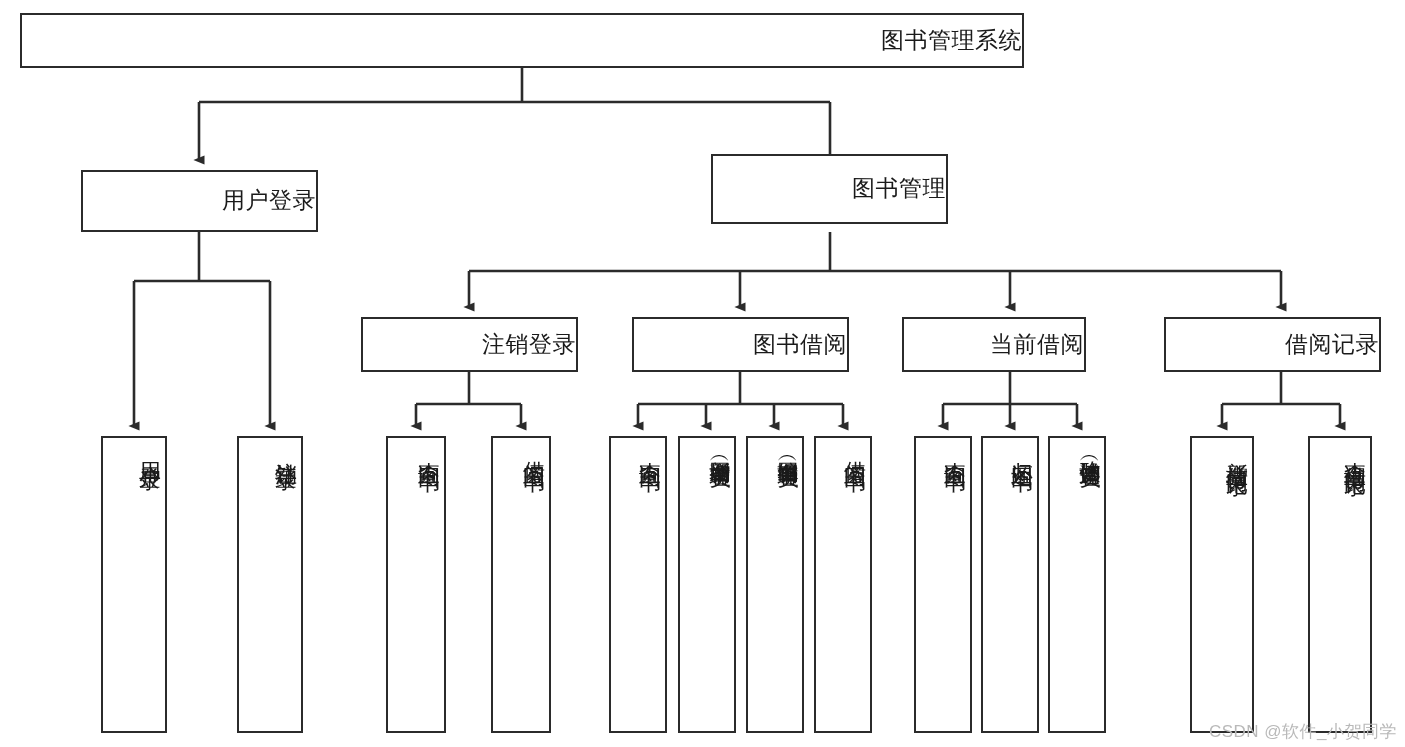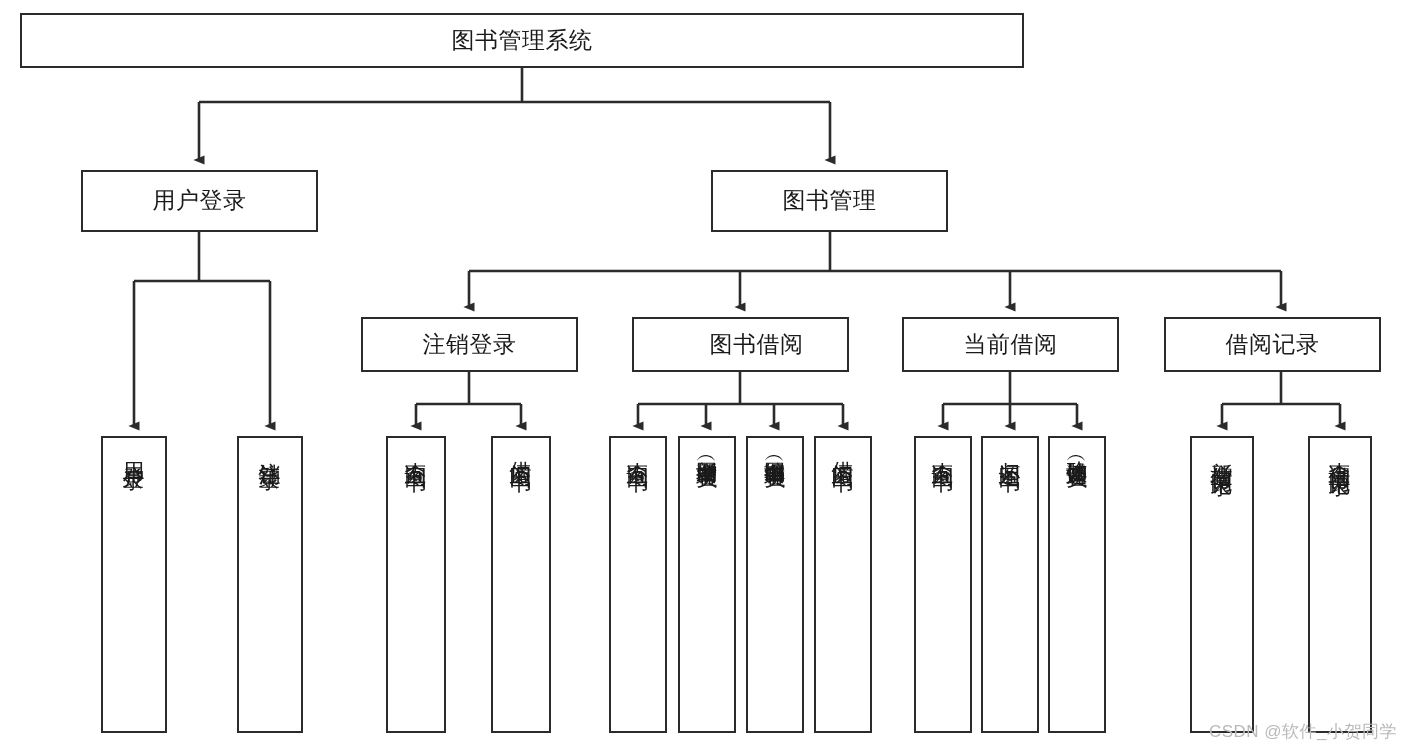--- a/index.html
+++ b/index.html
@@ -26,21 +26,21 @@
     height: 747px;
     pointer-events: none;
   }
   .node {
     position: absolute;
     box-sizing: border-box;
     background: #ffffff;
     border: 2.5px solid #2b2b2b;
     display: flex;
     align-items: center;
-    justify-content: center;
+    justify-content: flex-end;
     color: #1a1a1a;
     z-index: 3;
   }
   .node .lbl {
     display: block;
     text-align: center;
     letter-spacing: 0.5px;
     color: #1a1a1a;
   }
   
@@ -137,31 +137,31 @@
     </g>
   </svg>
 
   <div class="node h root" style="left:20px; top:13px; width:1004px; height:55px;">
     <span class="lbl">图书管理系统</span>
   </div>
 
   <div class="node h" style="left:81px; top:170px; width:237px; height:62px;">
     <span class="lbl">用户登录</span>
   </div>
-  <div class="node h" style="left:711px; top:170px; width:237px; height:62px;">
+  <div class="node h" style="left:711px; top:154px; width:237px; height:70px;">
     <span class="lbl">图书管理</span>
   </div>
 
   <div class="node h" style="left:361px; top:317px; width:217px; height:55px;">
     <span class="lbl">注销登录</span>
   </div>
   <div class="node h" style="left:632px; top:317px; width:217px; height:55px;padding-left:32px;">
     <span class="lbl">图书借阅</span>
   </div>
-  <div class="node h" style="left:902px; top:317px; width:217px; height:55px;">
+  <div class="node h" style="left:902px; top:317px; width:184px; height:55px;">
     <span class="lbl">当前借阅</span>
   </div>
   <div class="node h" style="left:1164px; top:317px; width:217px; height:55px;">
     <span class="lbl">借阅记录</span>
   </div>
 
   <div class="node v" style="left:101px; top:436px; width:66px; height:297px;">
     <span class="lbl">用户登录</span>
   </div>
   <div class="node v" style="left:237px; top:436px; width:66px; height:297px;">

